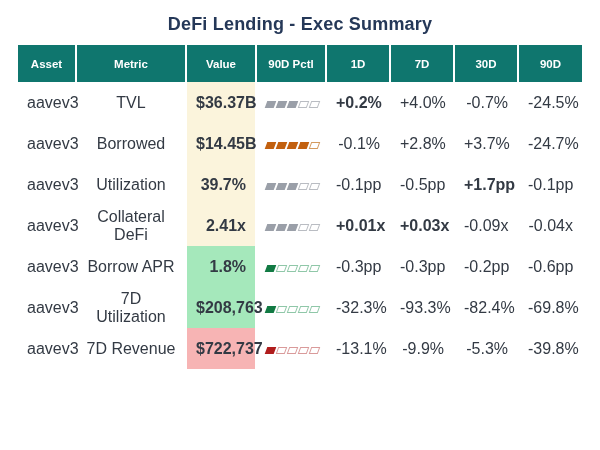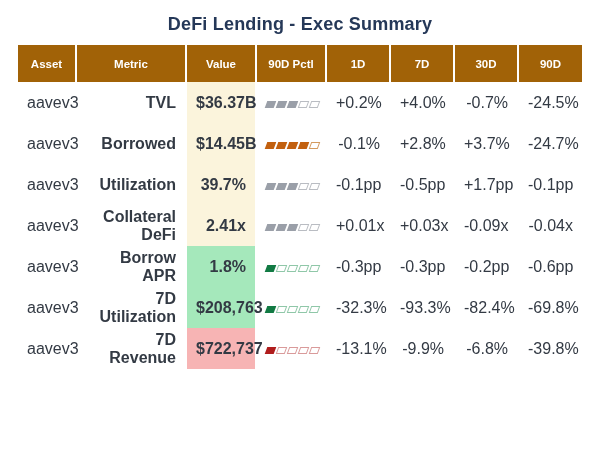--- a/index.html
+++ b/index.html
@@ -87,21 +87,21 @@
     position: relative;
     z-index: 2;
     margin: 10px 18px 0 18px;
   }
   table.grid {
     width: 564px;
     border-collapse: collapse;
     table-layout: fixed;
   }
   table.grid th {
-    background: #a16207;
+    background: #0f766e;
     color: #ffffff;
     font-size: 11.5px;
     font-weight: bold;
     height: 37px;
     text-align: center;
     border-right: 2px solid #ffffff;
     padding: 0 4px;
   }
   table.grid th:last-child { border-right: none; }
 
@@ -116,32 +116,32 @@
   }
   table.grid td:last-child { border-right: none; }
 
   .col-asset   { width: 58px; }
   .col-metric  { width: 110px; }
   .col-value   { width: 70px; }
   .col-pctl    { width: 70px; }
   .col-delta   { width: 64px; }
 
   td.c-asset  { text-align: left;  color: #3d4450; }
-  td.c-metric { text-align: right;  color: #2d333d; font-weight: bold; }
+  td.c-metric { text-align: center;  color: #2d333d; }
   td.c-value  { text-align: right; font-weight: bold; }
   td.c-pctl   { text-align: center; }
   td.c-delta  { text-align: right; }
 
   
   .v-cream { background: #fbf4dc !important; color: #a5732a; }
   .v-green { background: #a5e8bb !important; color: #17683a; margin-top: 28px; }
   .v-red   { background: #f7b4b4 !important; color: #9b2b2b; }
 
   
-  .d-pos-1 { background: #ecf8f0; color: #2f9163; }
+  .d-pos-1 { background: #ecf8f0; color: #2f9163; font-weight: bold; }
   .d-pos-2 { background: #e0f4e8; color: #2f9163; }
   .d-neg-1 { background: #fdf1f1; color: #b2534f; }
   .d-neg-2 { background: #fbe9e9; color: #a9423f; }
   .d-neg-3 { background: #f9dede; color: #9e3330; }
 
   
   .pctl {
     display: inline-flex;
     gap: 2px;
     align-items: center;
@@ -308,20 +308,20 @@
             <td class="c-value v-red">$722,737</td>
             <td class="c-pctl"><span class="pctl">
                 <span class="pbox filled red"></span>
                 <span class="pbox empty red"></span>
                 <span class="pbox empty red"></span>
                 <span class="pbox empty red"></span>
                 <span class="pbox empty red"></span>
               </span></td>
             <td class="c-delta d-neg-2">-13.1%</td>
             <td class="c-delta d-neg-1">-9.9%</td>
-            <td class="c-delta d-neg-1">-6.8%</td>
+            <td class="c-delta d-neg-1">-5.3%</td>
             <td class="c-delta d-neg-2">-39.8%</td>
           </tr>
         </tbody>
     </table>
   </div>
 
 </div>
 
 </body></html>

